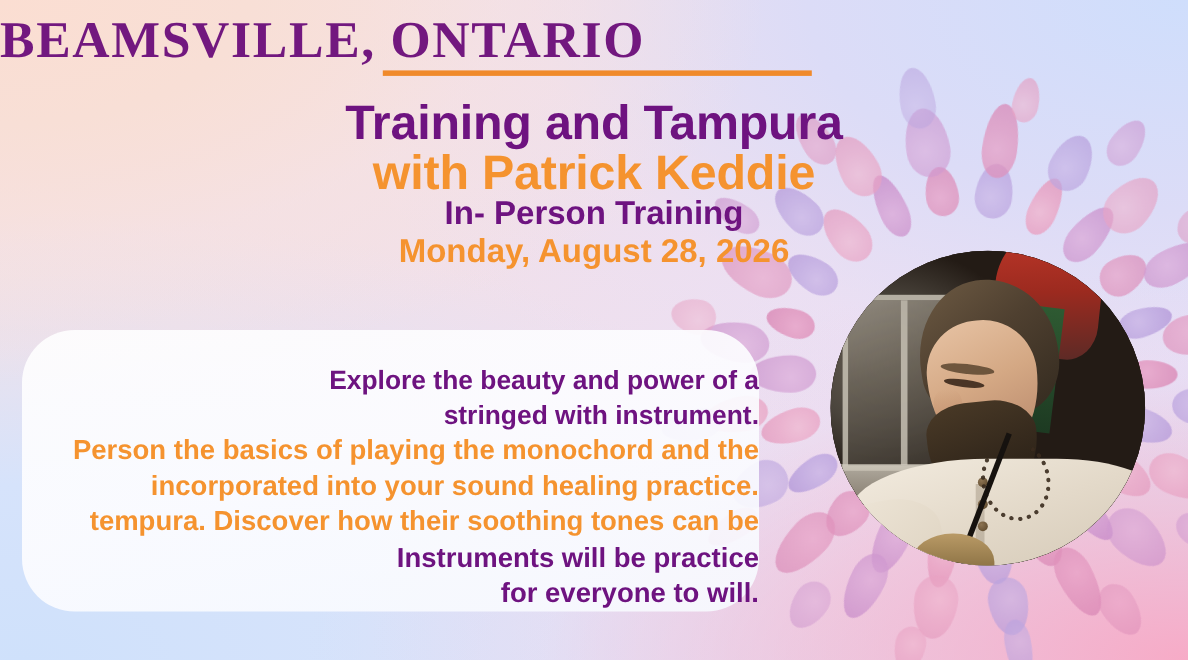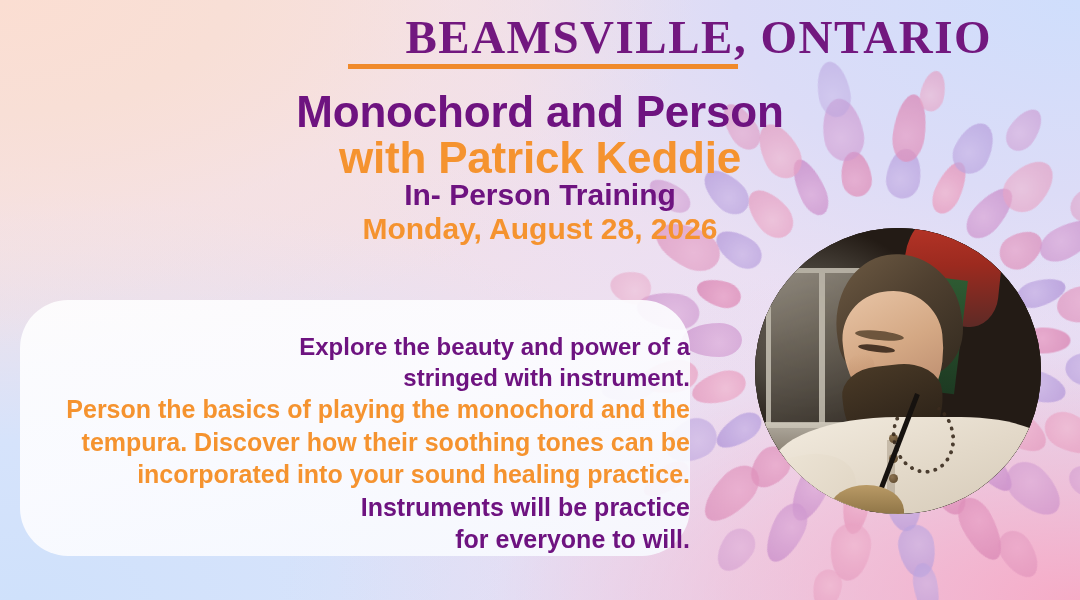--- a/index.html
+++ b/index.html
@@ -24,21 +24,21 @@
       radial-gradient(120% 95% at 100% 100%, rgba(249,168,196,0.95) 0%, rgba(249,178,202,0.55) 26%, rgba(247,206,228,0.18) 45%, rgba(255,255,255,0) 62%),
       radial-gradient(95% 85% at 0% 0%, #fbded2 0%, #f8dfd6 22%, rgba(246,226,226,0.55) 44%, rgba(255,255,255,0) 68%),
       radial-gradient(105% 95% at 2% 100%, #cfe1fb 0%, #d6e3fb 28%, rgba(220,227,250,0.45) 50%, rgba(255,255,255,0) 72%),
       radial-gradient(100% 100% at 100% 0%, #cfdefc 0%, #dcdcf7 32%, rgba(232,222,246,0.35) 55%, rgba(255,255,255,0) 75%),
       linear-gradient(145deg, #f9dfd6 0%, #f3e0e6 30%, #eee0f0 55%, #e5e1f6 78%, #d2e2fb 100%);
   }
 
   
   .city-title {
     position:absolute; top:13px; left:0; width:992px;
-    text-align:right;
+    text-align:left;
     font-family:"Liberation Serif", serif;
     font-weight:bold;
     font-size:47px;
     letter-spacing:1.5px;
     color:#72187f;
     line-height:1.05;
   }
   .title-rule {
     position:absolute; top:64px; left:348px;
     width:390px; height:5px;
@@ -310,28 +310,28 @@
     <div class="p-btn" style="left:47%; top:79%;"></div>
     <div class="p-btn" style="left:47%; top:86%;"></div>
     <div class="p-mala"></div>
     <div class="p-strap"></div>
     <div class="p-bowl"></div>
   </div>
 
   <div class="city-title">BEAMSVILLE, ONTARIO</div>
   <div class="title-rule"></div>
 
-  <div class="head-line hl-1">Monochord and Person</div>
+  <div class="head-line hl-1">Training and Tampura</div>
   <div class="head-line hl-2">with Patrick Keddie</div>
   <div class="head-line hl-3">In- Person Training</div>
   <div class="head-line hl-4">Monday, August 28, 2026</div>
 
   <div class="body-card">
     <div class="body-line bl-purple bl-1">Explore the beauty and power of a</div>
     <div class="body-line bl-purple bl-1">stringed with instrument.</div>
     <div class="body-line bl-orange bl-big">Person the basics of playing the monochord and the</div>
+    <div class="body-line bl-orange bl-big">incorporated into your sound healing practice.</div>
     <div class="body-line bl-orange bl-big">tempura. Discover how their soothing tones can be</div>
-    <div class="body-line bl-orange bl-big">incorporated into your sound healing practice.</div>
     <div class="body-line bl-purple bl-big">Instruments will be practice</div>
     <div class="body-line bl-purple bl-big">for everyone to will.</div>
   </div>
 
 </div>
 
 </body></html>

